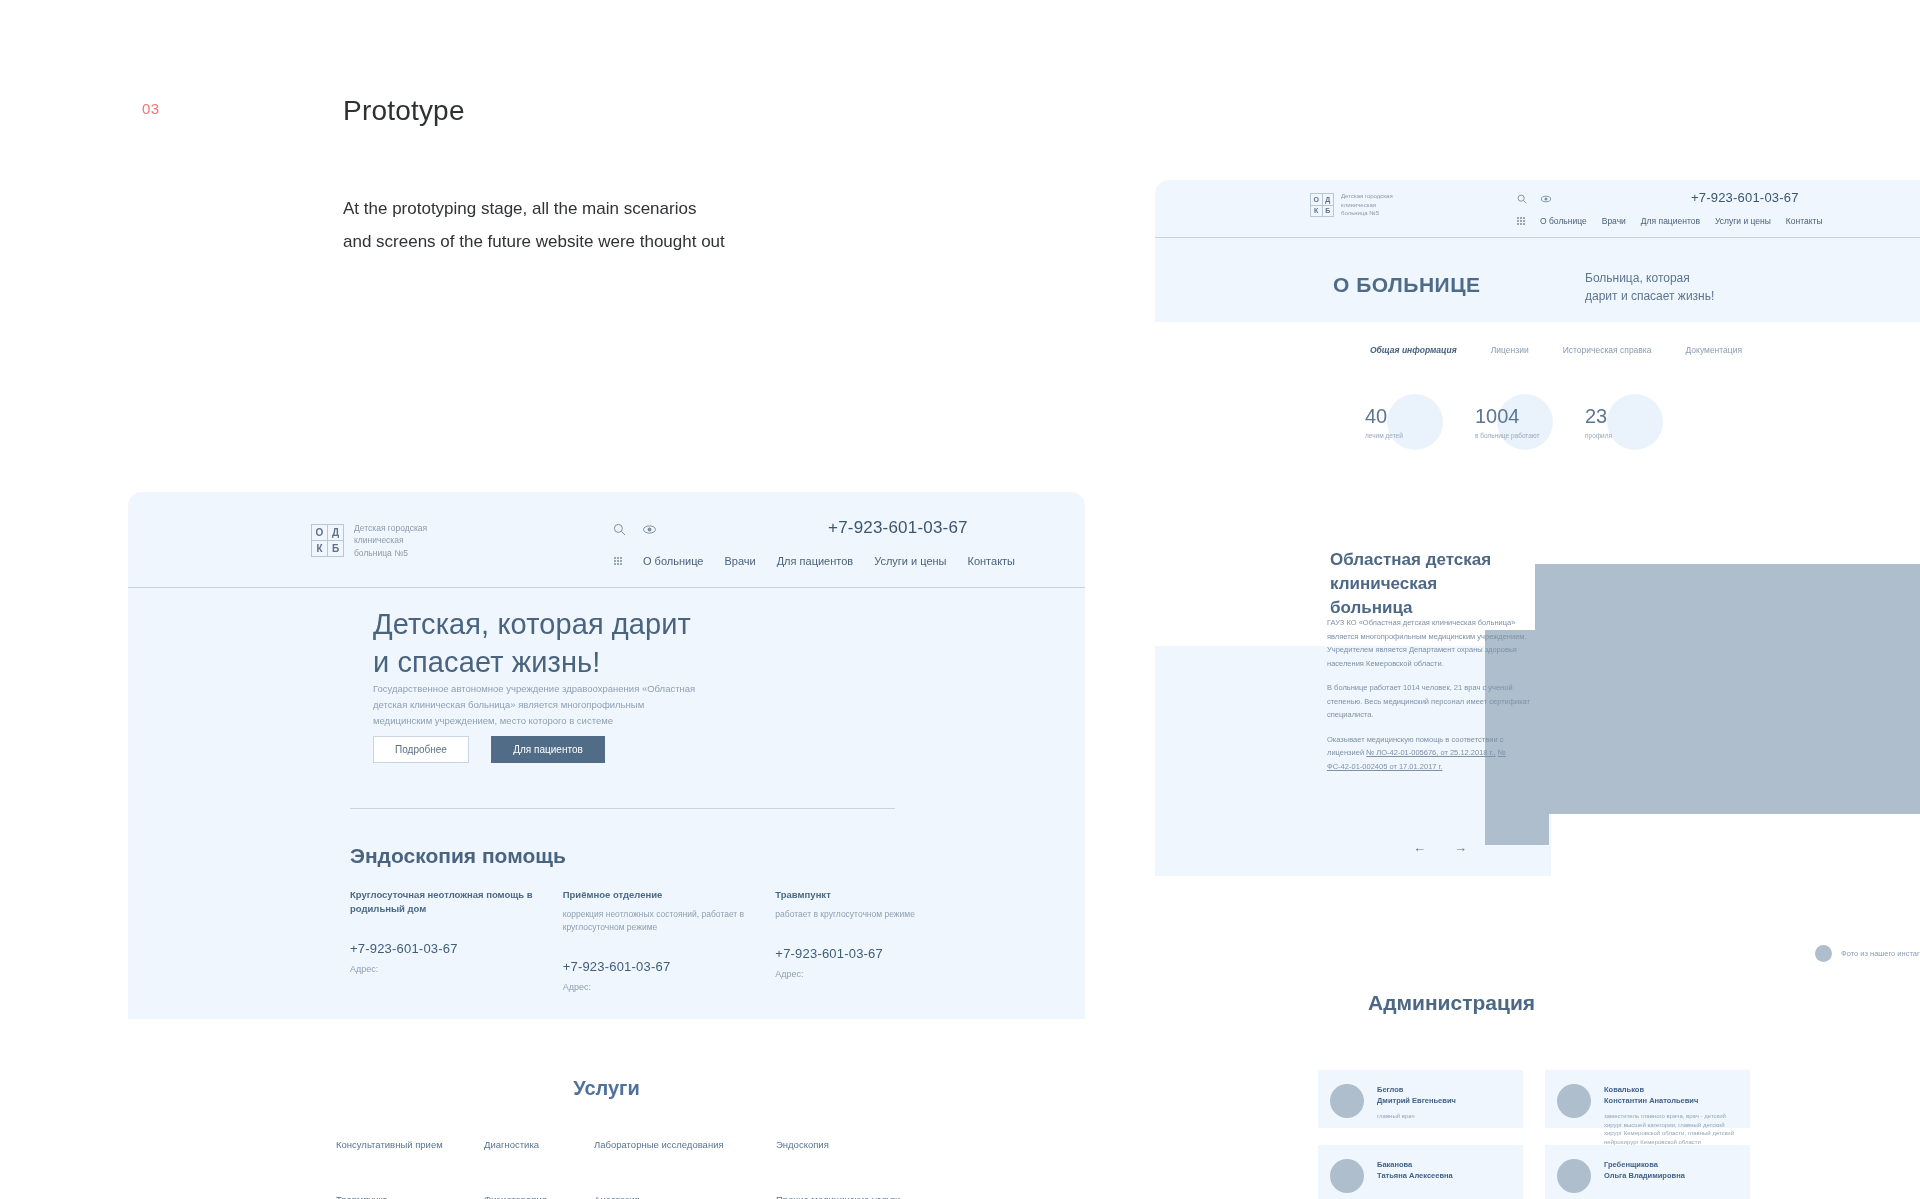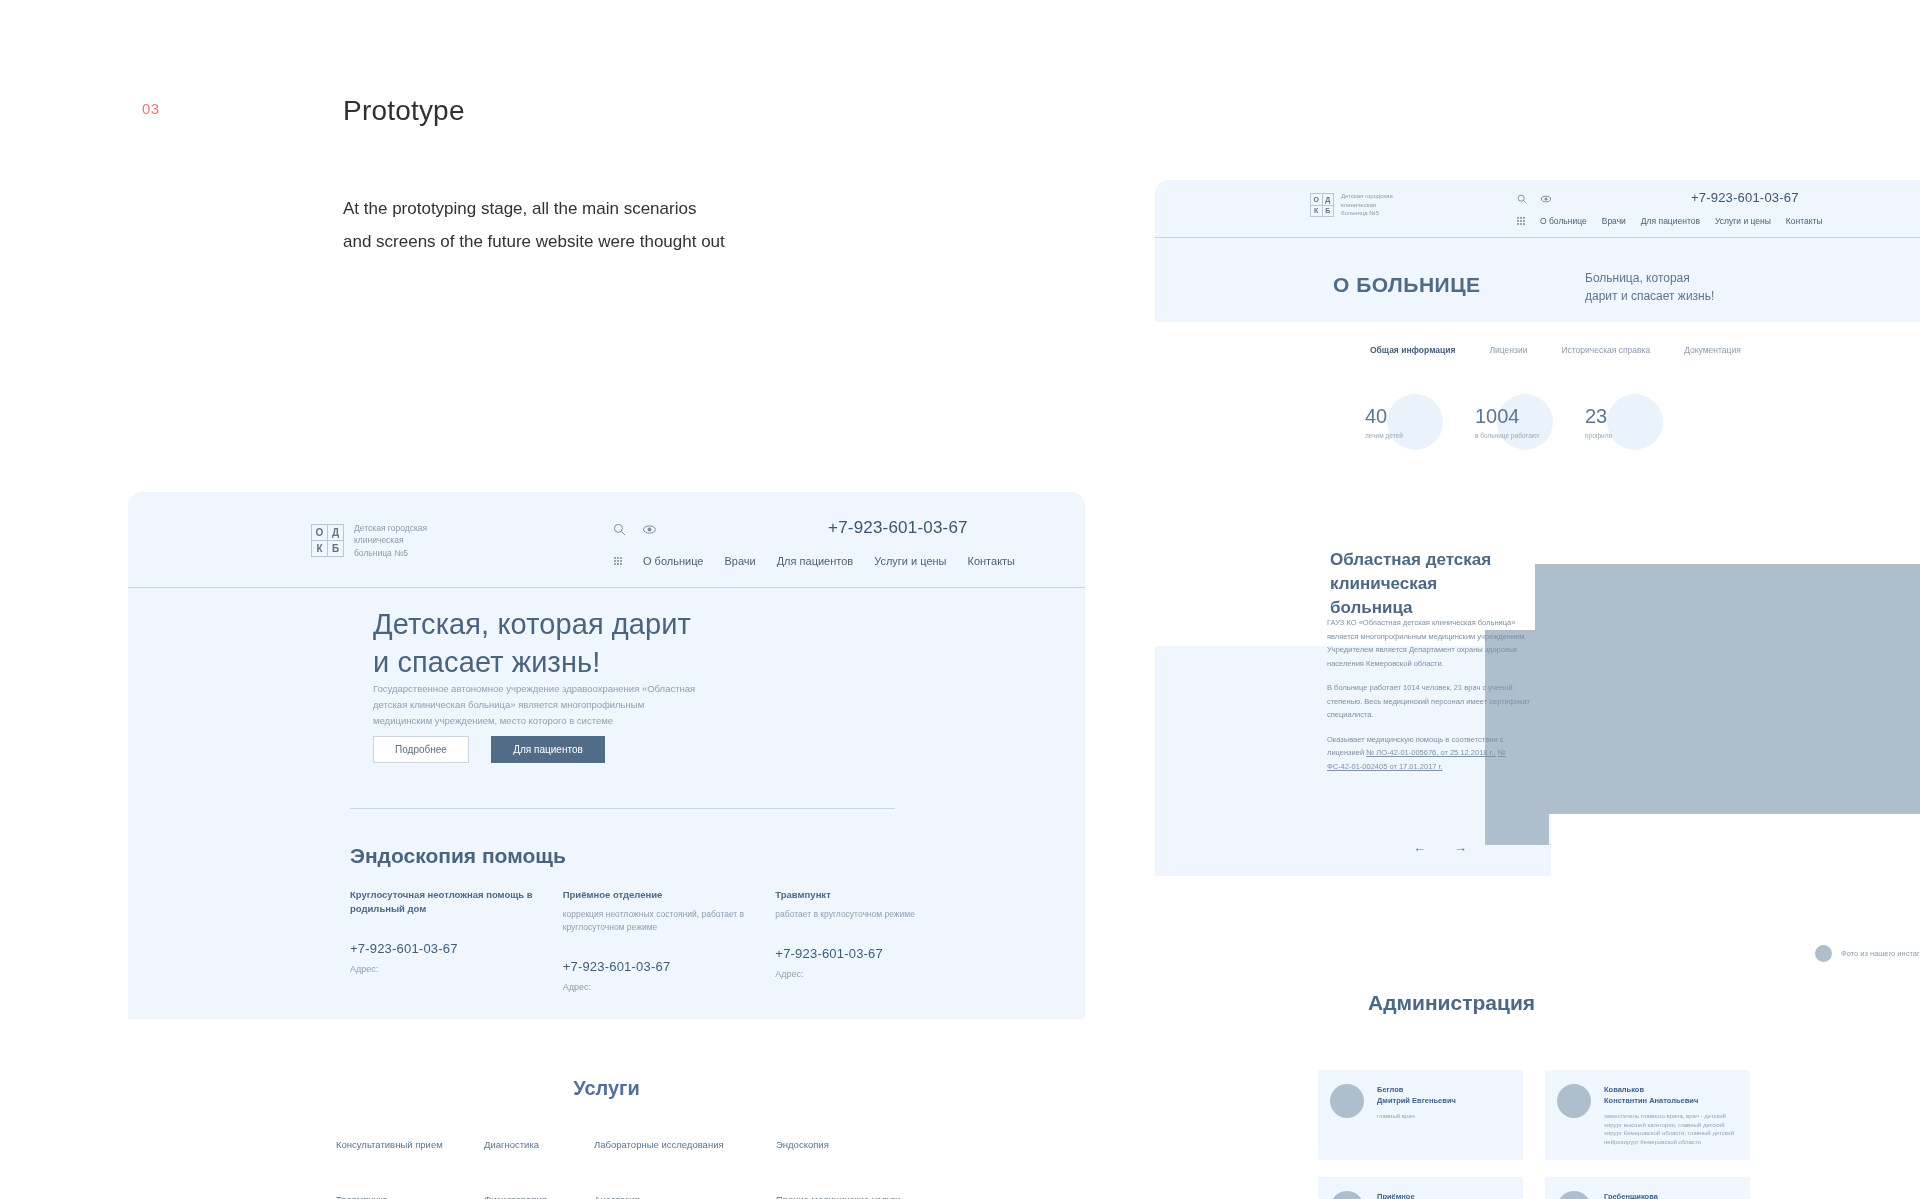--- a/index.html
+++ b/index.html
@@ -115,21 +115,21 @@
   .r-phone { position: absolute; left: 536px; top: 10px; font-size: 13px; }
   .r-nav { position: absolute; left: 362px; top: 36px; display: flex; align-items: center; gap: 15px; font-size: 8.5px; }
   .r-rule { position: absolute; left: 0; top: 57px; width: 100%; height: 1px; background: #c6d5e3; }
 
   .r-h1 { position: absolute; left: 178px; top: 93px; font-size: 21px; color: #4e6b88; font-weight: 700; letter-spacing: .5px; }
   .r-h1-sub { position: absolute; left: 430px; top: 89px; font-size: 12px; line-height: 18px; color: #5d7governed; }
   .r-h1-sub { color: #5d7591; }
 
   .r-tabs { position: absolute; left: 215px; top: 165px; display: flex; gap: 34px; font-size: 8.5px; }
   .r-tab { color: #8a9cb0; }
-  .r-tab.active { color: #46617c; font-weight: 700; }
+  .r-tab.active { color: #46617c; font-weight: 700; font-style: italic; }
 
   .stats { position: absolute; left: 210px; top: 225px; display: flex; gap: 38px; }
   .stat { position: relative; width: 72px; }
   .stat .bubble { position: absolute; left: 22px; top: -11px; width: 56px; height: 56px; border-radius: 50%; background: #eaf3fc; }
   .stat .num { position: relative; font-size: 20px; color: #5c7694; font-weight: 400; }
   .stat .cap { position: relative; font-size: 6.5px; color: #9aaabb; line-height: 10px; margin-top: 3px; }
 
   .r-sec-title { position: absolute; left: 175px; top: 368px; font-size: 17px; line-height: 24px; color: #4d6885; font-weight: 700; width: 190px; }
   .r-photo-big { position: absolute; left: 380px; top: 384px; width: 430px; height: 250px; background: #aebecd; }
   .r-photo-small { position: absolute; left: 330px; top: 450px; width: 64px; height: 215px; background: #aebecd; }
@@ -141,21 +141,21 @@
 
   .r-arrows { position: absolute; left: 258px; top: 660px; display: flex; gap: 28px; color: #5c7694; font-size: 13px; }
 
   .r-insta { position: absolute; left: 660px; top: 765px; display: flex; align-items: center; gap: 9px; }
   .r-insta .dot { width: 17px; height: 17px; border-radius: 50%; background: #aebecd; }
   .r-insta .lbl { font-size: 7.5px; color: #8a9cb0; }
 
   .r-admin-title { position: absolute; left: 165px; top: 811px; font-size: 21px; color: #4d6885; font-weight: 700; margin-left: 48px; }
 
   .cards { position: absolute; left: 163px; top: 890px; width: 600px; display: grid; grid-template-columns: 205px 205px; column-gap: 22px; row-gap: 17px; }
-  .card { background: #eff6fd; height: 90px; padding: 14px 15px 0 12px; display: flex; gap: 13px; }
+  .card { background: #eff6fd; height: 58px; padding: 14px 15px 0 12px; display: flex; gap: 13px; }
   .card .ava { width: 34px; height: 34px; border-radius: 50%; background: #aebecd; flex: 0 0 34px; }
   .card .nm { font-size: 7.5px; color: #40628a; line-height: 11px; font-weight: 700; }
   .card .rl { font-size: 6px; color: #94a6b9; line-height: 8.5px; margin-top: 6px; }
 </style>
 </head>
 <body>
 
 <div class="page">
 
   <div class="slide-num">03</div>
@@ -398,21 +398,21 @@
         <div class="ava"></div>
         <div>
           <div class="nm">Ковальков</div>
           <div class="nm">Константин Анатольевич</div>
           <div class="rl">заместитель главного врача, врач - детский хирург высшей категории, главный детский хирург Кемеровской области, главный детский нейрохирург Кемеровской области</div>
         </div>
       </div>
       <div class="card">
         <div class="ava"></div>
         <div>
-          <div class="nm">Приёмное</div>
+          <div class="nm">Баканова</div>
           <div class="nm">Татьяна Алексеевна</div>
 
         </div>
       </div>
       <div class="card">
         <div class="ava"></div>
         <div>
           <div class="nm">Гребенщикова</div>
           <div class="nm">Ольга Владимировна</div>
 

